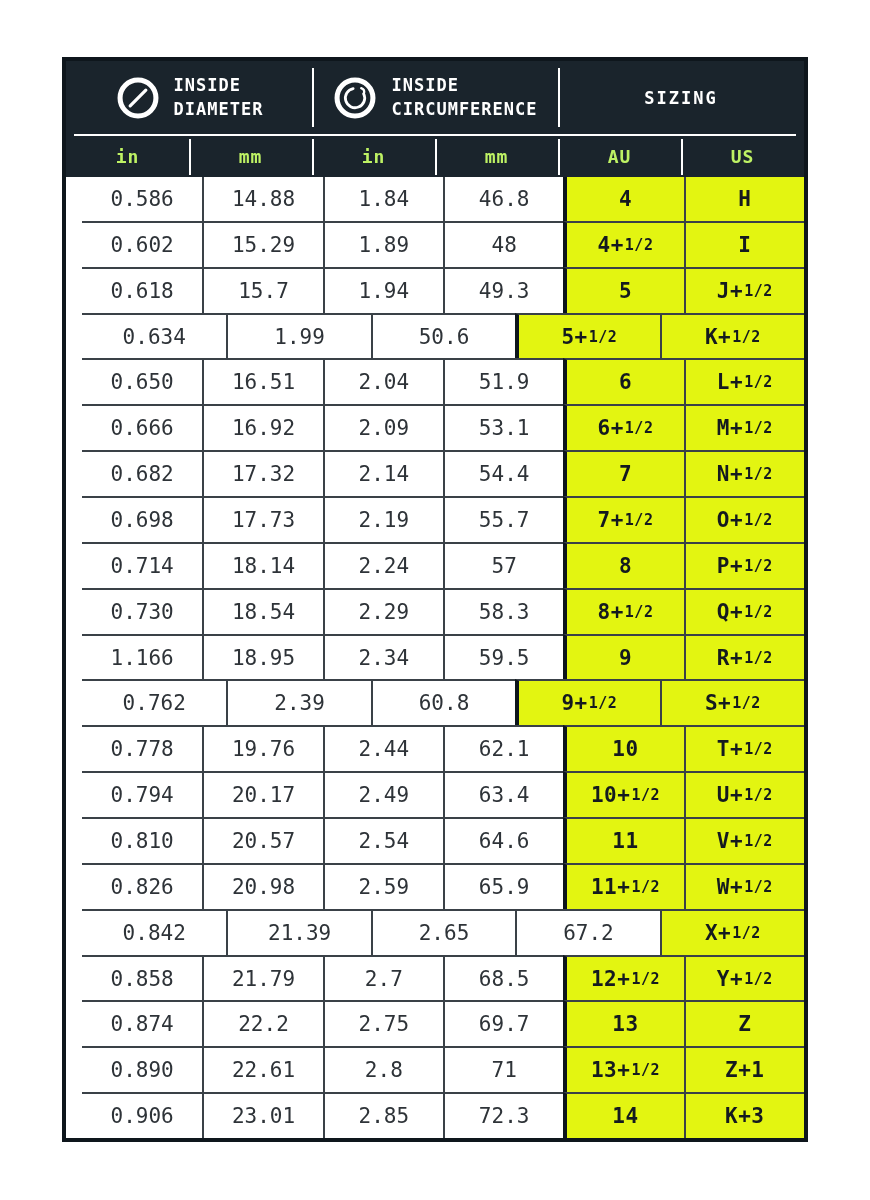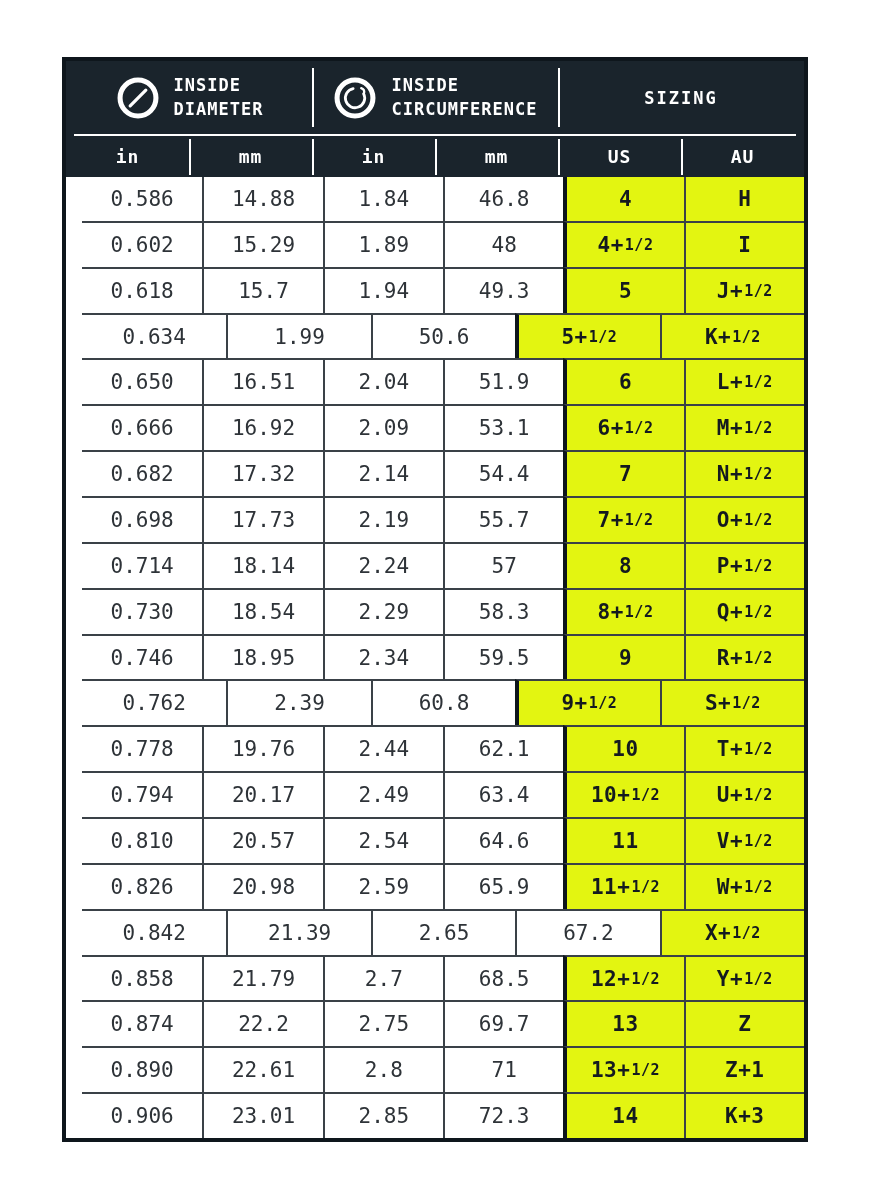--- a/index.html
+++ b/index.html
@@ -26,21 +26,21 @@
   .group-row{height:73px;position:relative;display:flex;justify-content:space-between;}
   .hgroup{flex:1 1 33.3333%;display:flex;align-items:center;justify-content:center;gap:13px;}
   .hgroup svg{width:46px;height:46px;flex:0 0 auto;}
   .glabel{color:#fff;font-weight:bold;font-size:17px;line-height:1.4;letter-spacing:1px;white-space:nowrap;}
   .glabel-single{color:#fff;font-weight:bold;font-size:17px;letter-spacing:2px;}
   .gv{position:absolute;top:10%;height:80%;width:2px;background:#fff;}
   .gv1{left:33.3333%;} .gv2{left:66.6667%;}
   .hline{height:2px;background:#fff;margin:0 8px;flex:0 0 2px;}
   .sub-row{flex:1 1 auto;position:relative;display:flex;}
   .sub{flex:1 1 16.6667%;display:flex;align-items:center;justify-content:center;
-       color:#ffffff;font-weight:bold;font-size:18px;letter-spacing:1px;}
+       color:#bef264;font-weight:bold;font-size:18px;letter-spacing:1px;}
   .sv{position:absolute;top:8%;height:86%;width:2px;background:#fff;}
   .sv1{left:16.6667%;} .sv2{left:33.3333%;} .sv3{left:50%;} .sv4{left:66.6667%;} .sv5{left:83.3333%;}
   
   .tbody{flex:1 1 auto;display:flex;flex-direction:column;}
   .row{flex:1 1 auto;display:flex;margin-left:16px;}
   .row + .row .c{border-top:2px solid var(--line);}
   .c{flex:1 1 16.6667%;display:flex;align-items:center;justify-content:center;
      font-size:21px;color:var(--num);background:#fff;}
   .c + .c{border-left:2px solid var(--line);}
   .c.us{border-left:4px solid var(--heavy);}
@@ -86,22 +86,22 @@
       <div class="gv gv2"></div>
     </div>
 
     <div class="hline"></div>
 
     <div class="sub-row">
       <div class="sub">in</div>
       <div class="sub">mm</div>
       <div class="sub">in</div>
       <div class="sub">mm</div>
+      <div class="sub">AU</div>
       <div class="sub">US</div>
-      <div class="sub">AU</div>
       <div class="sv sv1"></div>
       <div class="sv sv2"></div>
       <div class="sv sv3"></div>
       <div class="sv sv4"></div>
       <div class="sv sv5"></div>
     </div>
   </div>
 
   <div class="tbody">
       <div class="row">
@@ -177,21 +177,21 @@
       </div>
       <div class="row">
         <div class="c">0.730</div>
         <div class="c">18.54</div>
         <div class="c">2.29</div>
         <div class="c">58.3</div>
         <div class="c size us">8+<span class="frac">1/2</span></div>
         <div class="c size">Q+<span class="frac">1/2</span></div>
       </div>
       <div class="row">
-        <div class="c">0.746</div>
+        <div class="c">1.166</div>
         <div class="c">18.95</div>
         <div class="c">2.34</div>
         <div class="c">59.5</div>
         <div class="c size us">9</div>
         <div class="c size">R+<span class="frac">1/2</span></div>
       </div>
       <div class="row">
         <div class="c">0.762</div>
         <div class="c">2.39</div>
         <div class="c">60.8</div>

